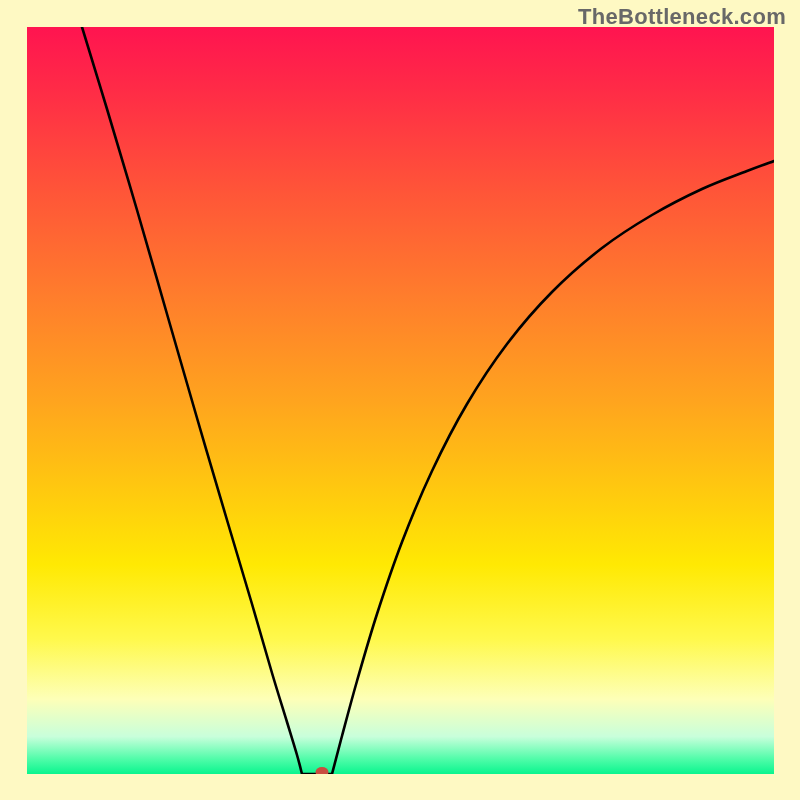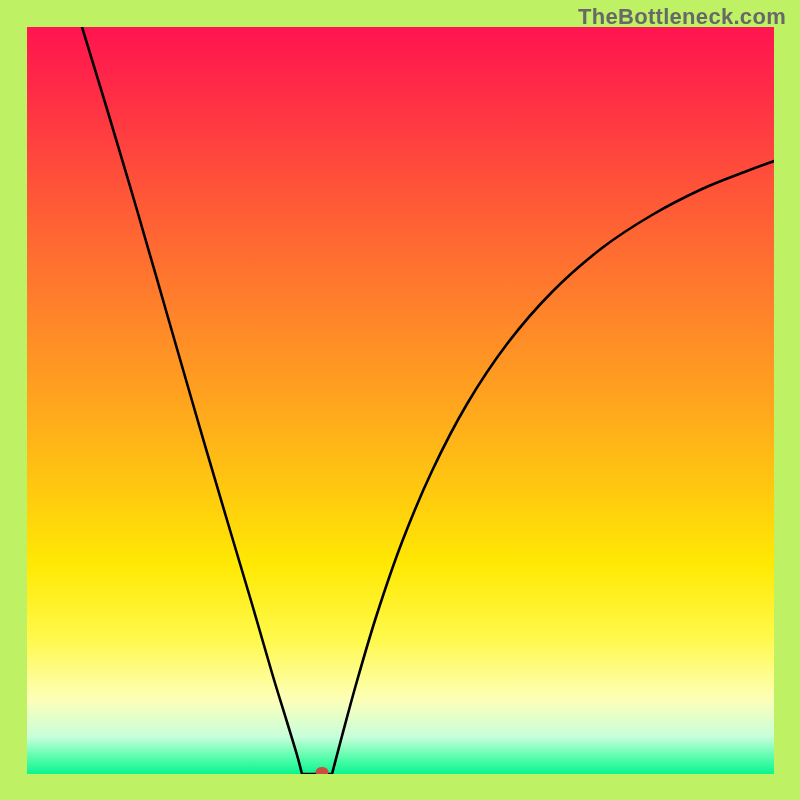--- a/index.html
+++ b/index.html
@@ -7,21 +7,21 @@
     padding: 0;
     width: 800px;
     height: 800px;
     overflow: hidden;
     background: #000;
   }
   .container {
     position: relative;
     width: 800px;
     height: 800px;
-    background: #bef264;
+    background: #fef9c3;
   }
   .watermark {
     position: absolute;
     top: 4px;
     right: 14px;
     font-family: Arial, Helvetica, sans-serif;
     font-size: 22px;
     font-weight: 600;
     color: #686868;
     letter-spacing: 0.3px;

